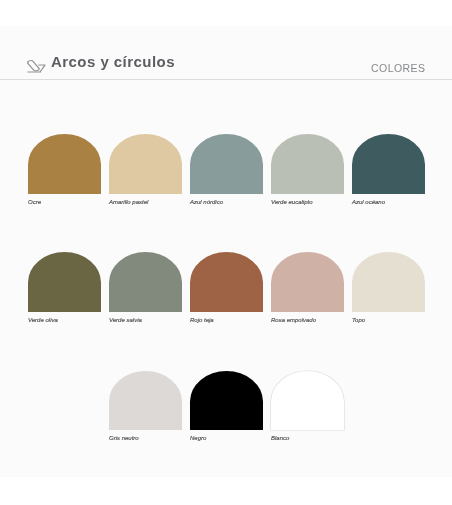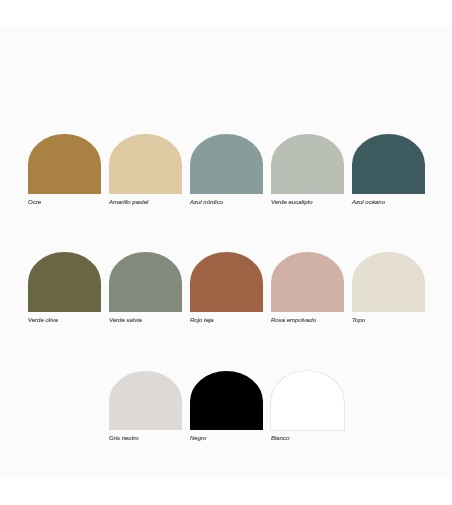--- a/index.html
+++ b/index.html
@@ -44,20 +44,33 @@
     font-size:6px; font-style:italic; color:#4e5053; white-space:nowrap;
     line-height:7px; will-change:transform; -webkit-text-stroke:0.16px #4e5053;
   }
   .row3 { margin-left:81px; }
 </style>
 </head>
 <body>
 
 <div class="page">
   <div class="content"></div>
+  <div class="header">
+    <div class="brand">
+      <span class="brand-icon">
+        <svg viewBox="0 0 24 24" preserveAspectRatio="none" fill="none" stroke="#919191" stroke-width="1.7" stroke-linecap="round" stroke-linejoin="round">
+          <rect x="4.3" y="0.4" width="7.6" height="21" rx="3.8" transform="rotate(-30 8.1 10.9)"></rect>
+          <path d="M15 9.6h8l-6 12.6"></path>
+          <path d="M1 22.8h16.5"></path>
+        </svg>
+      </span>
+      <span class="brand-title">Arcos y círculos</span>
+    </div>
+    <div class="section-tag">COLORES</div>
+  </div>
   <div class="grid">
       <div class="row">
         <div class="cell">
           <div class="arch" style="background: rgb(169, 129, 67);"></div>
           <div class="cell-label">Ocre</div>
         </div>
         <div class="cell">
           <div class="arch" style="background: rgb(223, 201, 163);"></div>
           <div class="cell-label">Amarillo pastel</div>
         </div>

